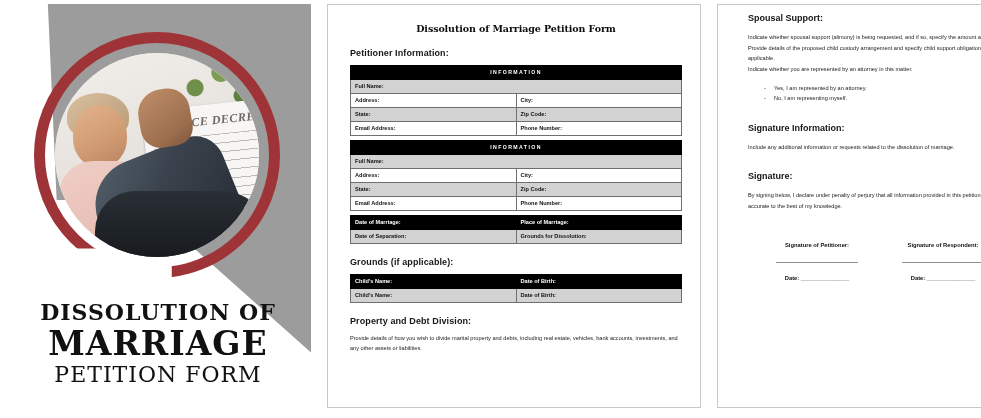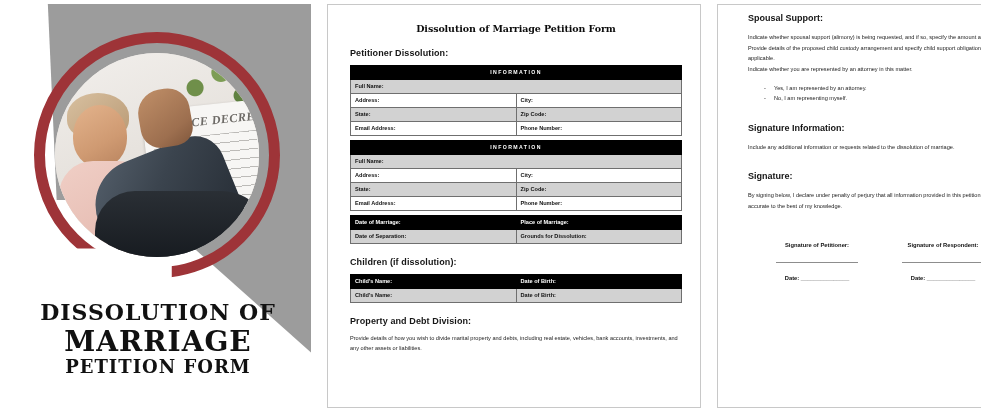--- a/index.html
+++ b/index.html
@@ -204,29 +204,29 @@
   }
   .cover-title .l1 {
     display: block;
     font-size: 22px;
     font-weight: bold;
     letter-spacing: 1px;
     line-height: 1.16;
   }
   .cover-title .l2 {
     display: block;
-    font-size: 28px;
+    font-size: 33px;
     font-weight: bold;
     letter-spacing: 1px;
     line-height: 1.12;
   }
   .cover-title .l3 {
     display: block;
-    font-size: 18px;
-    font-weight: bold;
+    font-size: 22px;
+    font-weight: normal;
     letter-spacing: 1px;
     line-height: 1.16;
   }
 
   
   .sheet-inner {
     position: absolute;
     left: 22px;
     right: 18px;
     top: 12px;
@@ -394,21 +394,21 @@
       <span class="l2">MARRIAGE</span>
       <span class="l3">PETITION FORM</span>
     </div>
   </div>
 
   <div class="page page-form">
     <div class="sheet-inner">
 
       <div class="doc-title">Dissolution of Marriage Petition Form</div>
 
-      <div class="sec-head">Petitioner Dissolution:</div>
+      <div class="sec-head">Petitioner Information:</div>
       <table class="frm">
         <tbody>
             <tr>
           <th class="banner" colspan="2">INFORMATION</th>
         </tr>
         <tr class="shade">
           <td colspan="2">Full Name:</td>
         </tr>
         <tr>
           <td class="w50">Address:</td>
@@ -454,21 +454,21 @@
           <td class="w50">Date of Marriage:</td>
           <td class="w50">Place of Marriage:</td>
         </tr>
         <tr class="shade">
           <td class="w50">Date of Separation:</td>
           <td class="w50">Grounds for Dissolution:</td>
         </tr>
       </tbody>
         </table>
 
-      <div class="sec-head sp">Children (if dissolution):</div>
+      <div class="sec-head sp">Grounds (if applicable):</div>
       <table class="frm">
         <tbody>
             <tr class="hdr">
           <td class="w50">Child's Name:</td>
           <td class="w50">Date of Birth:</td>
         </tr>
         <tr class="shade">
           <td class="w50">Child's Name:</td>
           <td class="w50">Date of Birth:</td>
         </tr>

